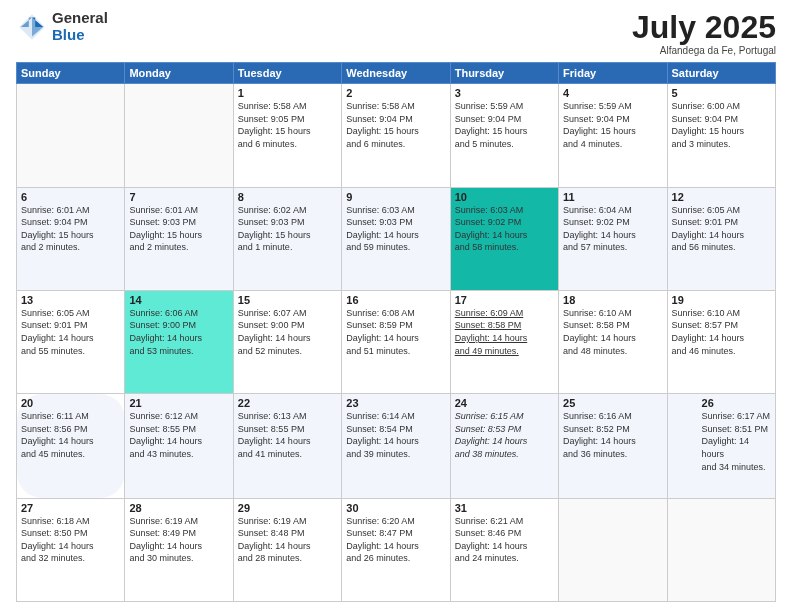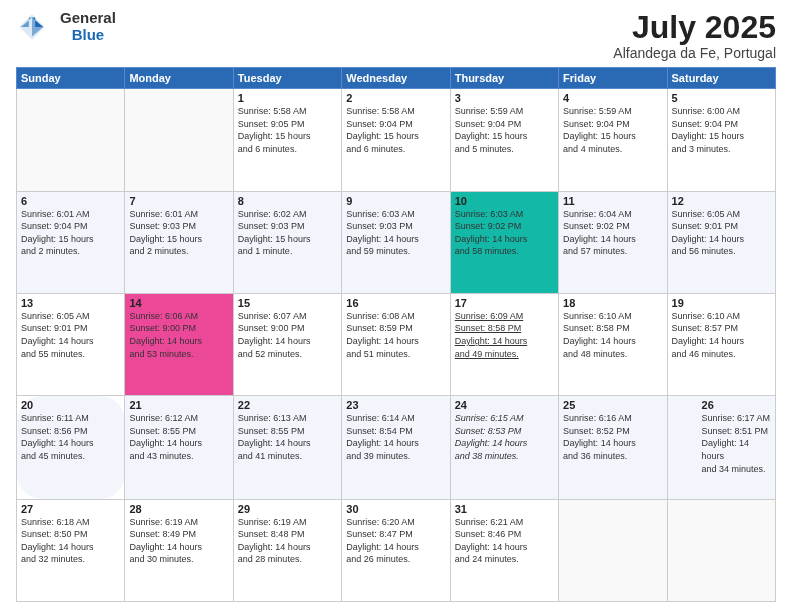--- a/index.html
+++ b/index.html
@@ -19,22 +19,21 @@
     }
     .header {
       display: flex;
       justify-content: space-between;
       align-items: flex-start;
       margin-bottom: 6px;
     }
     .logo {
       display: flex;
       align-items: center;
-      gap: 12px;
-      text-align: center;
+      gap: 4px;
     }
     .logo-text {
       display: flex;
       flex-direction: column;
       line-height: 1.1;
     }
     .logo-general {
       font-size: 15px;
       font-weight: bold;
       color: #333;
@@ -51,21 +50,21 @@
     .title-block {
       text-align: right;
     }
     .month-title {
       font-size: 32px;
       font-weight: bold;
       color: #222;
       line-height: 1.1;
     }
     .location-title {
-      font-size: 14px;
+      font-size: 10px;
       color: #444;
     }
     .calendar {
       width: 100%;
       border-collapse: collapse;
       flex: 1;
     }
     .calendar th {
       background: #2a6ab5;
       color: #fff;
@@ -240,21 +239,21 @@
           </td>
         </tr>
         <tr class="week-row">
           <td style="background: rgb(255, 255, 255);">
             <span class="day-num">13</span>
             <div class="day-detail" style="white-space: pre-line;">Sunrise: 6:05 AM
 Sunset: 9:01 PM
 Daylight: 14 hours
 and 55 minutes.</div>
           </td>
-          <td style="background: #ec4899;">
+          <td style="background: #5eead4;">
             <span class="day-num">14</span>
             <div class="day-detail" style="white-space: pre-line;">Sunrise: 6:06 AM
 Sunset: 9:00 PM
 Daylight: 14 hours
 and 53 minutes.</div>
           </td>
           <td style="background: rgb(255, 255, 255);">
             <span class="day-num">15</span>
             <div class="day-detail" style="white-space: pre-line;">Sunrise: 6:07 AM
 Sunset: 9:00 PM

